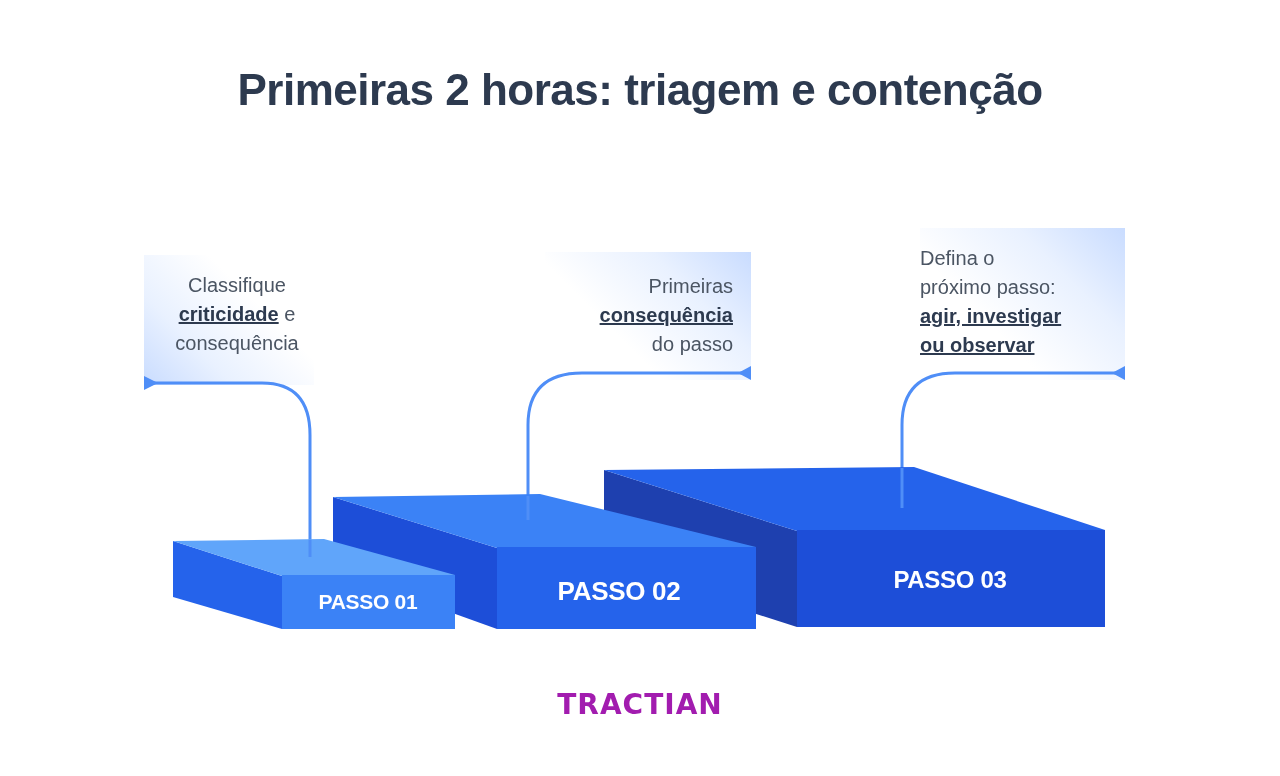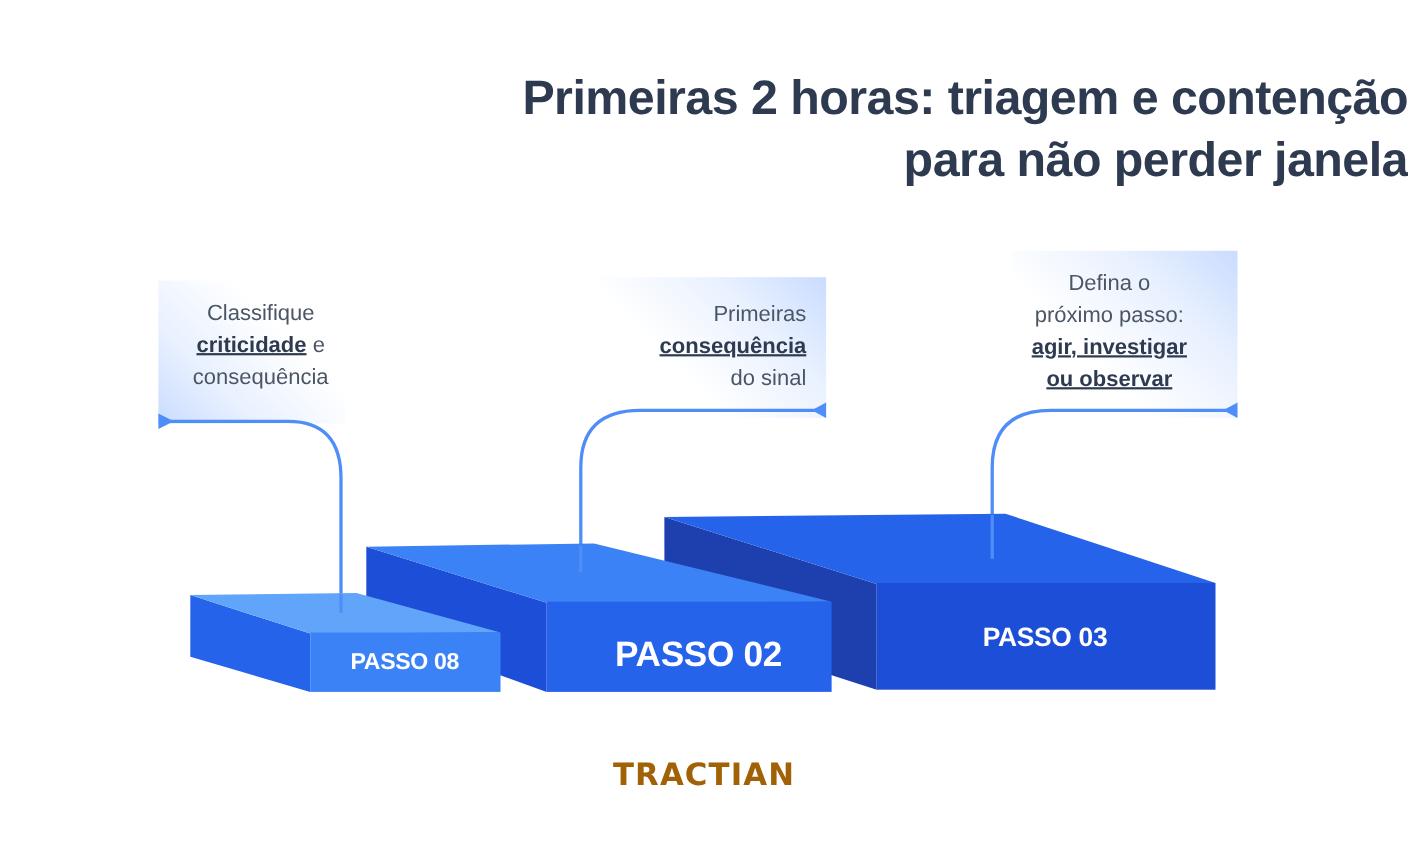--- a/index.html
+++ b/index.html
@@ -1,64 +1,63 @@
 <!DOCTYPE html>
 <html><head>
 <meta charset="utf-8">
 <style>
   html, body { margin: 0; padding: 0; }
   body {
     width: 1280px; height: 776px; background: #ffffff; position: relative; overflow: hidden;
     font-family: "Liberation Sans", "DejaVu Sans", sans-serif;
   }
   .title {
-    position: absolute; left: 0; top: 62px; width: 1280px; text-align: right;
+    position: absolute; left: 0; top: 62px; width: 1280px; text-align: center;
     font-size: 44px; font-weight: 700; color: #2d3a4f; line-height: 56px; letter-spacing: -0.5px;
   }
   .title div { display: block; }
   .callout {
     position: absolute; font-size: 20px; line-height: 29px; color: #4b5563;
   }
   .callout b { color: #2d3a4f; font-weight: 700; text-decoration: underline; }
   .c1 { left: 144px; top: 255px; width: 170px; height: 130px; padding: 16px 0 0 16px; box-sizing: border-box;
         background: linear-gradient(45deg, #c9dcff 0%, #e9f1ff 30%, rgba(255,255,255,0) 65%); text-align: center; }
   .c2 { left: 545px; top: 252px; width: 206px; height: 128px; padding: 20px 18px 0 0; box-sizing: border-box;
         background: linear-gradient(225deg, #c9dcff 0%, #e9f1ff 30%, rgba(255,255,255,0) 65%); text-align: right; }
   .c3 { left: 920px; top: 228px; width: 205px; height: 152px; padding: 16px 28px 0 0; box-sizing: border-box;
-        background: linear-gradient(225deg, #c9dcff 0%, #e9f1ff 30%, rgba(255,255,255,0) 65%); text-align: center; }
+        background: linear-gradient(225deg, #c9dcff 0%, #e9f1ff 30%, rgba(255,255,255,0) 65%); text-align: left; }
   svg.scene { position: absolute; left: 0; top: 0; }
   .step-label {
     position: absolute; color: #ffffff; font-weight: 700; text-align: center; letter-spacing: -0.3px;
   }
   .s1 { left: 283px; top: 590px; width: 170px; font-size: 21px; }
-  .s2 { left: 506px; top: 576px; width: 258px; font-size: 32px; }
+  .s2 { left: 490px; top: 576px; width: 258px; font-size: 26px; }
   .s3 { left: 796px; top: 566px; width: 308px; font-size: 24px; }
   .logo {
     position: absolute; left: 540px; top: 688px; width: 200px; text-align: center;
-    font-size: 28px; font-weight: 900; color: #a16207; letter-spacing: 1px;
+    font-size: 28px; font-weight: 900; color: #a21caf; letter-spacing: 1px;
     font-family: "DejaVu Sans", sans-serif;
   }
 </style>
 </head>
 <body>
 
 <div class="title">
   <div>Primeiras 2 horas: triagem e contenção</div>
-  <div>para não perder janela</div>
 </div>
 
 <div class="callout c1">
   <span>Classifique</span><br>
   <b>criticidade</b><span> e</span><br>
   <span>consequência</span>
 </div>
 <div class="callout c2">
   <span>Primeiras</span><br>
   <b>consequência</b><br>
-  <span>do sinal</span>
+  <span>do passo</span>
 </div>
 <div class="callout c3">
   <span>Defina o</span><br>
   <span>próximo passo:</span><br>
   <b>agir, investigar</b><br>
   <b>ou observar</b>
 </div>
 
 <svg class="scene" width="1280" height="776" viewBox="0 0 1280 776">
 
@@ -91,17 +90,17 @@
     <rect x="282" y="575" width="173" height="54" fill="#3b82f6"></rect>
   </g>
 
   <g fill="none" stroke="#4f8ef7" stroke-width="3">
     <line x1="310" y1="540" x2="310" y2="557"></line>
     <line x1="528" y1="496" x2="528" y2="520"></line>
     <line x1="902" y1="468" x2="902" y2="508"></line>
   </g>
 </svg>
 
-<div class="step-label s1">PASSO 08</div>
+<div class="step-label s1">PASSO 01</div>
 <div class="step-label s2">PASSO 02</div>
 <div class="step-label s3">PASSO 03</div>
 
 <div class="logo">TRACTIAN</div>
 
 </body></html>

